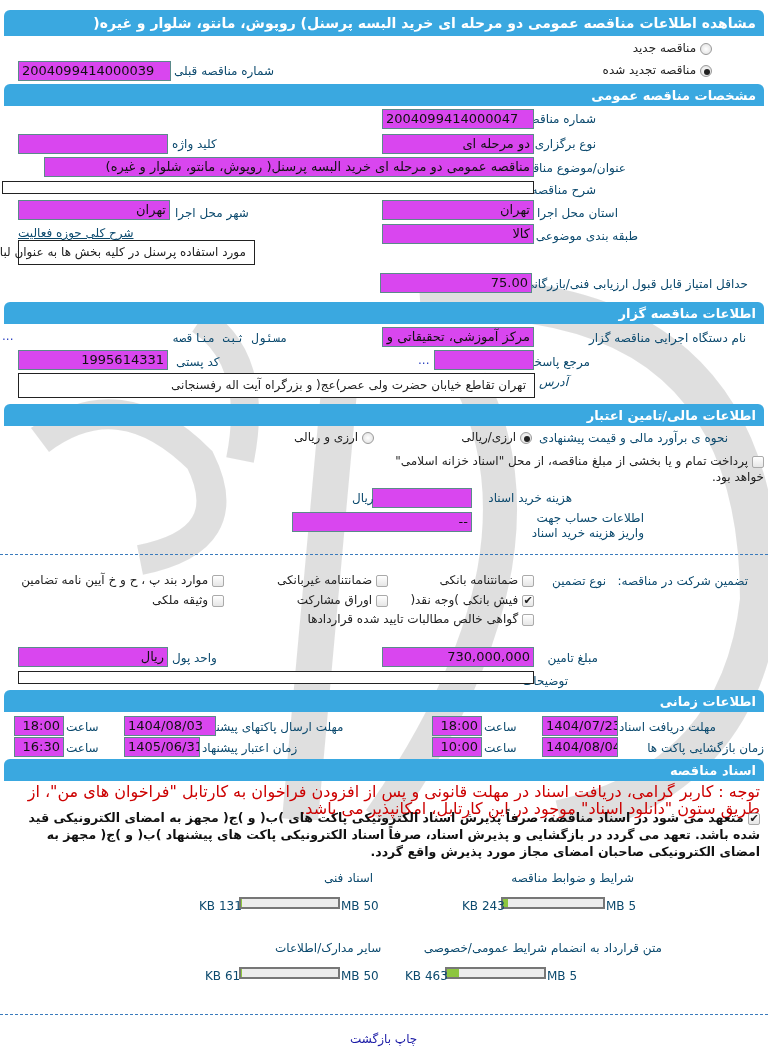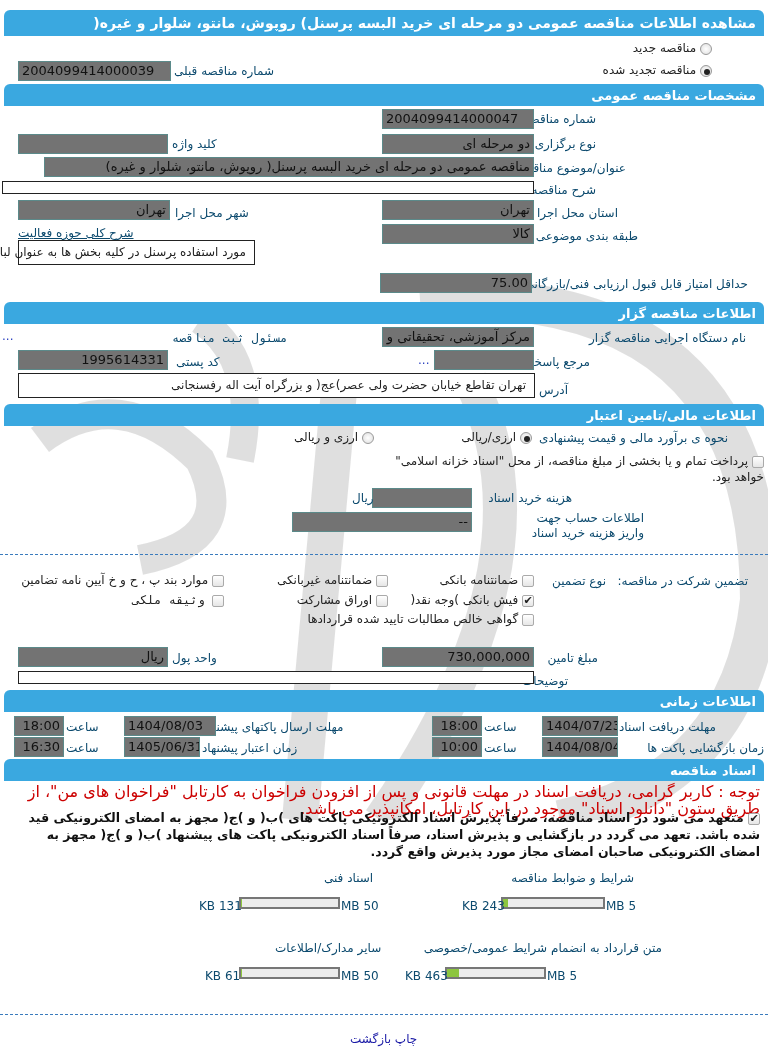--- a/index.html
+++ b/index.html
@@ -17,21 +17,21 @@
   .sec-header {
     position: absolute; right: 4px; left: 4px; height: 22px;
     background: #3aa8e0; color: #fff; font-weight: bold; font-size: 13px;
     border-radius: 6px 6px 0 0; padding: 2px 8px 0 0; line-height: 19px;
     white-space: nowrap; overflow: hidden;
   }
   .sec-header.top { height: 26px; font-size: 14px; line-height: 22px; top: 10px; }
   .abs { position: absolute; white-space: nowrap; }
   .lbl { position: absolute; white-space: nowrap; font-size: 12px; color: #0c4a6e; }
   .fld {
-    position: absolute; height: 20px; background: #737373; border: 1px solid #5b8a8a;
+    position: absolute; height: 20px; background: #d946ef; border: 1px solid #5b8a8a;
     font-size: 13px; color: #111; padding: 0 3px; line-height: 18px; white-space: nowrap; overflow: hidden;
     text-align: left; direction: ltr;
   }
   .fld.rtl { direction: rtl; text-align: right; }
   .box-white {
     position: absolute; background: #fff; border: 1px solid #222; height: 13px;
   }
   .textarea {
     position: absolute; background: #fff; border: 1px solid #222; padding: 4px 8px;
     font-size: 12px; text-align: right; white-space: nowrap;
@@ -124,21 +124,21 @@
   <div class="lbl" style="left:172px; top:331px;font-family:Liberation Mono, monospace;">مسئول ثبت مناقصه</div>
   <div class="fld rtl" style="left:18px; top:327px; width:120px;margin-top:48px;">سیدافشین حجتی</div>
   <div class="lbl" style="left:2px; top:329px; color:#2a3fbf;">...</div>
 
   <div class="lbl" style="right:178px; top:355px;">مرجع پاسخگویی</div>
   <div class="fld" style="left:434px; top:350px; width:100px;"></div>
   <div class="lbl" style="left:418px; top:353px; color:#2a3fbf;">...</div>
   <div class="lbl" style="left:176px; top:355px;">کد پستی</div>
   <div class="fld" style="left:18px; top:350px; width:150px; text-align:right;">1995614331</div>
 
-  <div class="lbl" style="right:200px; top:383px;">آدرس</div>
+  <div class="lbl" style="right:200px; top:375px;font-style:italic;">آدرس</div>
   <div class="textarea" style="left:18px; top:373px; width:517px; height:25px; background:#fff;">تهران تقاطع خیابان حضرت ولی عصر)عج( و بزرگراه آیت اله رفسنجانی</div>
 
   <div class="sec-header" style="top:404px;">
     <span>اطلاعات مالی/تامین اعتبار</span>
   </div>
 
   <div class="lbl" style="right:40px; top:431px;">نحوه ی برآورد مالی و قیمت پیشنهادی</div>
   <div class="abs" style="right:236px; top:430px;">
     <span class="radio on"></span>
     <span>ارزی/ریالی</span>
@@ -178,21 +178,21 @@
     <span>موارد بند پ ، ح و خ آیین نامه تضامین</span>
   </div>
   <div class="abs" style="right:234px; top:593px;">
     <span class="cb">✔</span>
     <span>فیش بانکی )وجه نقد(</span>
   </div>
   <div class="abs" style="right:380px; top:593px;">
     <span class="cb"></span>
     <span>اوراق مشارکت</span>
   </div>
-  <div class="abs" style="right:544px; top:593px;font-family:Liberation Mono, monospace;">
+  <div class="abs" style="right:544px; top:593px;">
     <span class="cb"></span>
     <span>وثیقه ملکی</span>
   </div>
   <div class="abs" style="right:234px; top:612px;">
     <span class="cb"></span>
     <span>گواهی خالص مطالبات تایید شده قراردادها</span>
   </div>
 
   <div class="lbl" style="right:170px; top:651px;">مبلغ تامین</div>
   <div class="fld" style="left:382px; top:647px; width:152px; text-align:right;">730,000,000</div>

